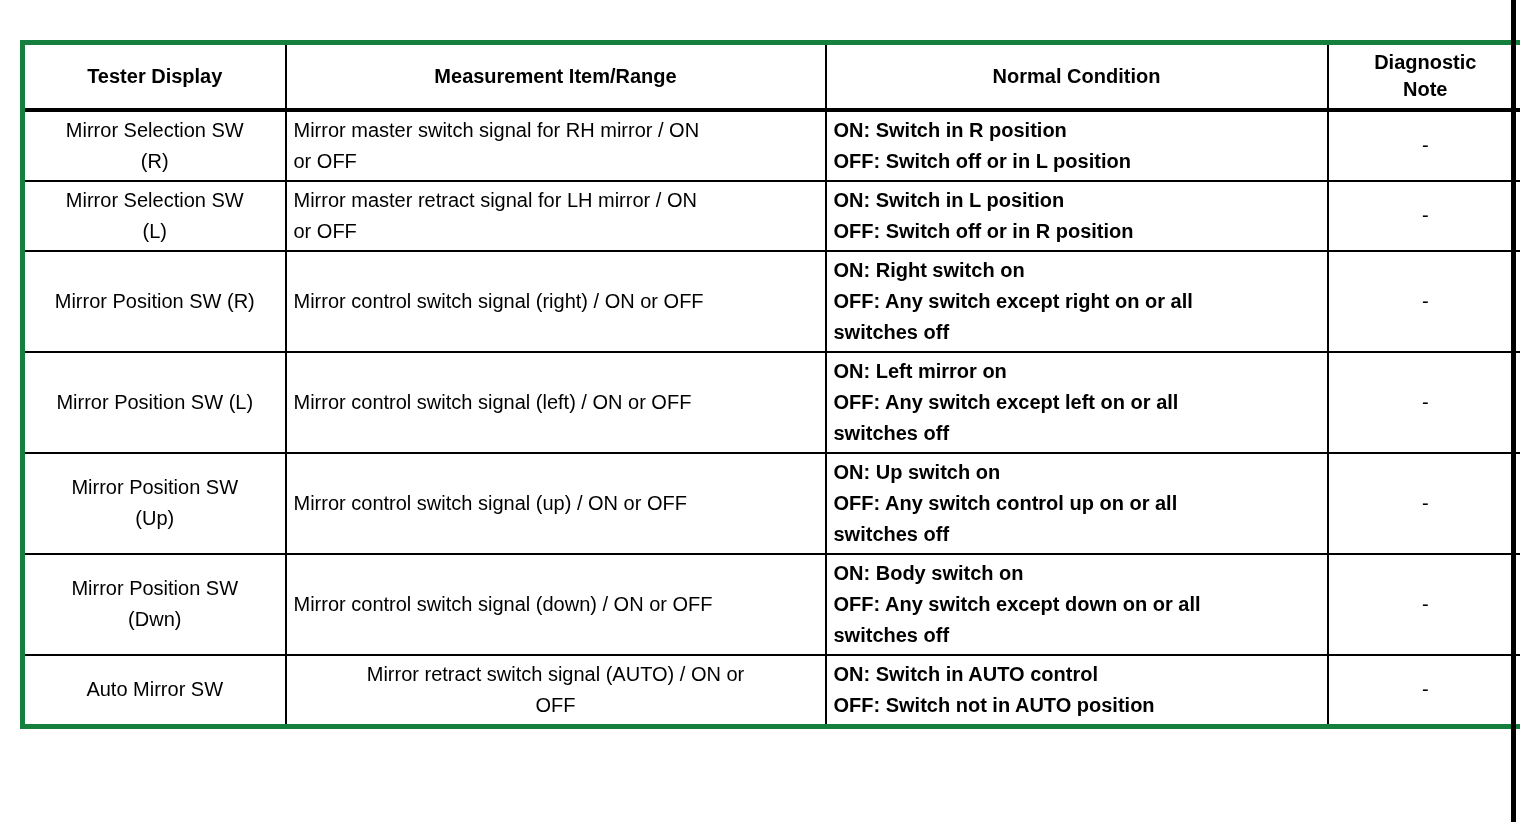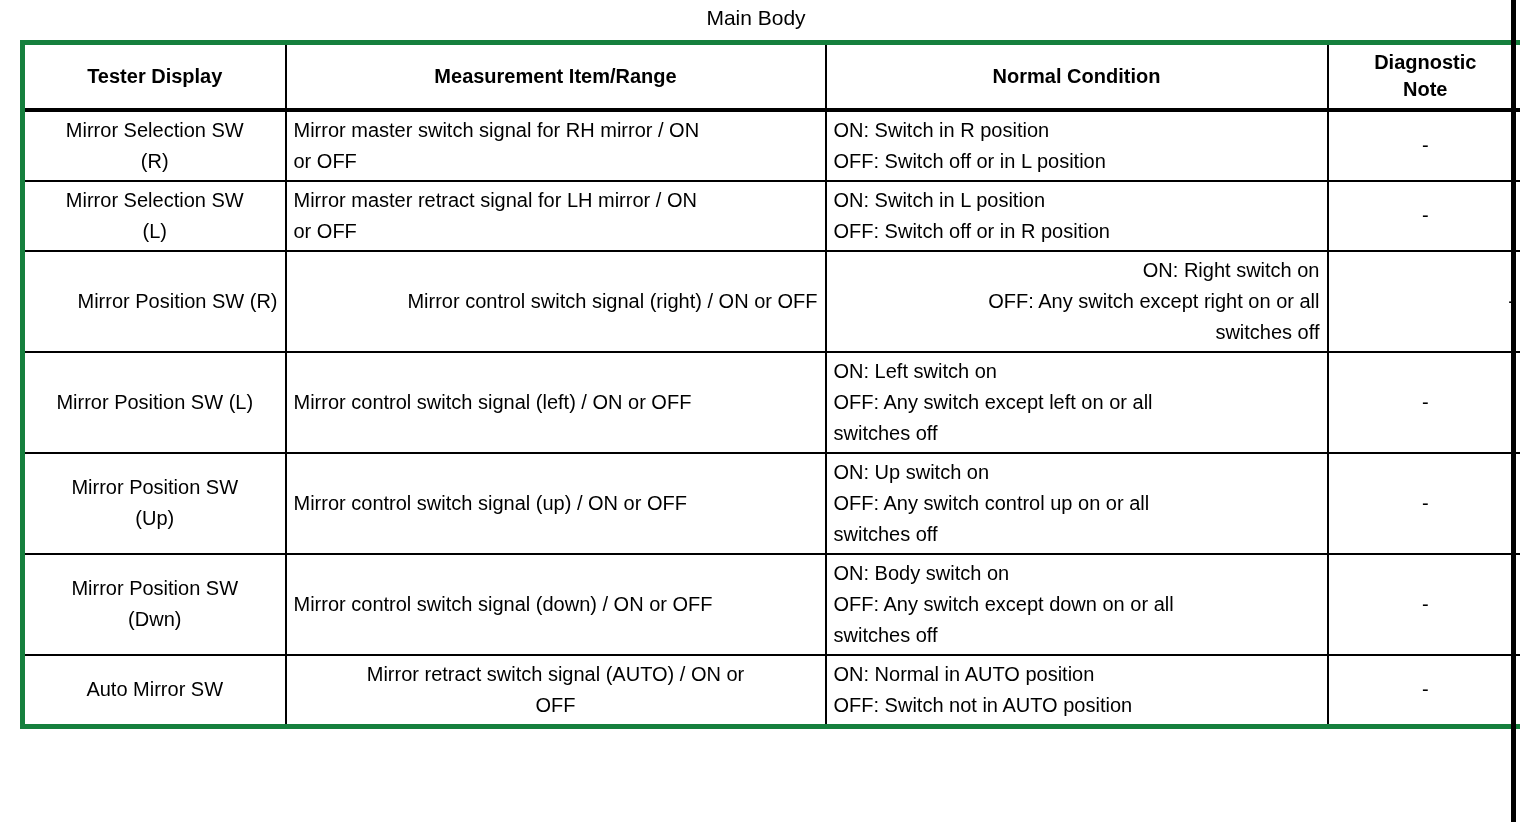--- a/index.html
+++ b/index.html
@@ -49,37 +49,36 @@
     font-weight: bold;
     text-align: center;
     height: 67px;
     line-height: 27px;
   }
   .th-note span { display: inline-block; max-width: 130px; text-align: center; }
 
   .col-tester  { text-align: center; }
   .col-measure { text-align: left; margin-left: 48px; }
   .col-measure.center { text-align: center; }
-  .col-normal  { text-align: left; }
+  .col-normal  { text-align: left; font-weight: bold; }
   .col-note    { text-align: center; }
 
   tbody tr:nth-child(1) td { height: 69px; }
   tbody tr:nth-child(2) td { height: 67px; }
-  tbody tr:nth-child(3) td { height: 95px; text-align: right; }
+  tbody tr:nth-child(3) td { height: 95px; }
   tbody tr:nth-child(4) td { height: 97px; }
   tbody tr:nth-child(5) td { height: 97px; }
   tbody tr:nth-child(6) td { height: 97px; }
   tbody tr:nth-child(7) td { height: 66px; }
   tbody tr:nth-child(8) td { height: 67px; }
 </style>
 </head>
 <body>
 
 <div class="page">
-  <div class="page-title">Main Body</div>
 
   <table class="spec-table">
     <colgroup>
       <col style="width:263px">
       <col style="width:540px">
       <col style="width:502px">
       <col style="width:197px">
     </colgroup>
     <thead>
       <tr>
@@ -138,21 +137,21 @@
   </tr>
 
   <tr>
     <td class="col-tester">
             <div>Mirror Position SW (L)</div>
           </td>
     <td class="col-measure">
             <div>Mirror control switch signal (left) / ON or OFF</div>
           </td>
     <td class="col-normal">
-            <div>ON: Left switch on</div>
+            <div>ON: Left mirror on</div>
             <div>OFF: Any switch except left on or all</div>
             <div>switches off</div>
           </td>
     <td class="col-note">-</td>
   </tr>
 
   <tr>
     <td class="col-tester">
             <div>Mirror Position SW</div>
             <div>(Up)</div>
@@ -187,21 +186,21 @@
 
   <tr>
     <td class="col-tester">
             <div>Auto Mirror SW</div>
           </td>
     <td class="col-measure center">
             <div>Mirror retract switch signal (AUTO) / ON or</div>
             <div>OFF</div>
           </td>
     <td class="col-normal">
-            <div>ON: Normal in AUTO position</div>
+            <div>ON: Switch in AUTO control</div>
             <div>OFF: Switch not in AUTO position</div>
           </td>
     <td class="col-note">-</td>
   </tr>
 </tbody>
   </table>
 
   <div class="page-right-border"></div>
 </div>
 

